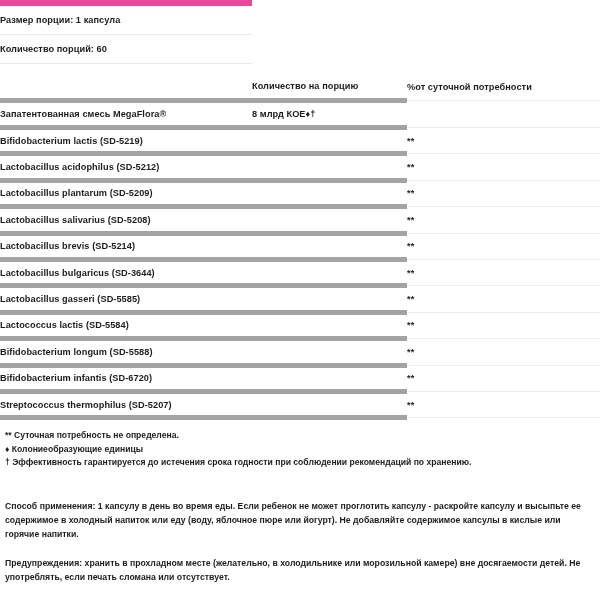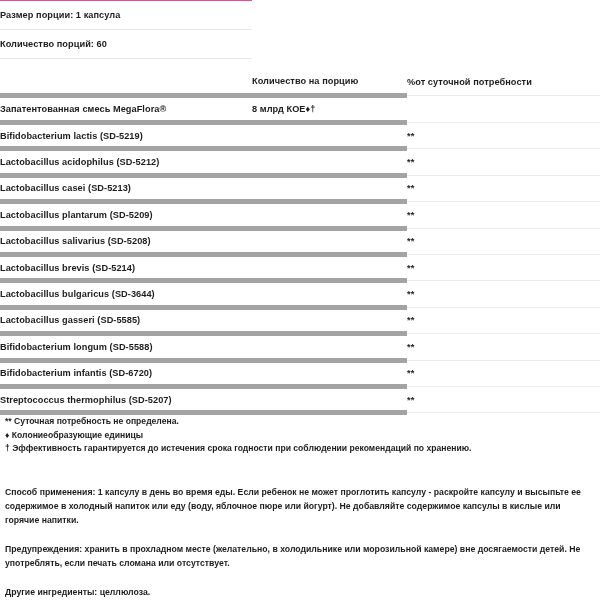--- a/index.html
+++ b/index.html
@@ -62,35 +62,36 @@
     border-bottom: none;
   }
   .rule-full td {
     border-bottom: 5px solid #a3a3a3;
   }
   .rule-full td.col-dv {
     border-bottom: 1px solid #ececec;
   }
 
   .rule-top-short td.col-name {
-    border-top: 1px solid #ec4899;
+    border-top: 6px solid #ec4899;
     margin-left: 13px;
   }
 
   .dv-mark {
     font-size: 9.2px;
     font-weight: bold;
     letter-spacing: 0.3px;
   }
 
   
   .spacer-row td { height: 10px; border: none; }
 
   
   #footnotes {
+    margin-top: 9px;
     padding-left: 5px;
   }
   .footnote {
     font-size: 8.6px;
     font-weight: bold;
     color: #1d1d1d;
     line-height: 13.4px;
     white-space: nowrap;
   }
 
@@ -155,25 +156,20 @@
           <td class="col-name cell-name">Bifidobacterium lactis (SD-5219)</td>
           <td class="col-amount cell-amount"></td>
           <td class="col-dv cell-dv dv-mark">**</td>
         </tr>
         <tr class="row-item rule-full">
           <td class="col-name cell-name">Lactobacillus acidophilus (SD-5212)</td>
           <td class="col-amount cell-amount"></td>
           <td class="col-dv cell-dv dv-mark">**</td>
         </tr>
         <tr class="row-item rule-full">
-          <td class="col-name cell-name">Lactobacillus casei (SD-5213)</td>
-          <td class="col-amount cell-amount"></td>
-          <td class="col-dv cell-dv dv-mark">**</td>
-        </tr>
-        <tr class="row-item rule-full">
           <td class="col-name cell-name">Lactobacillus plantarum (SD-5209)</td>
           <td class="col-amount cell-amount"></td>
           <td class="col-dv cell-dv dv-mark">**</td>
         </tr>
         <tr class="row-item rule-full">
           <td class="col-name cell-name">Lactobacillus salivarius (SD-5208)</td>
           <td class="col-amount cell-amount"></td>
           <td class="col-dv cell-dv dv-mark">**</td>
         </tr>
         <tr class="row-item rule-full">
@@ -181,20 +177,25 @@
           <td class="col-amount cell-amount"></td>
           <td class="col-dv cell-dv dv-mark">**</td>
         </tr>
         <tr class="row-item rule-full">
           <td class="col-name cell-name">Lactobacillus bulgaricus (SD-3644)</td>
           <td class="col-amount cell-amount"></td>
           <td class="col-dv cell-dv dv-mark">**</td>
         </tr>
         <tr class="row-item rule-full">
           <td class="col-name cell-name">Lactobacillus gasseri (SD-5585)</td>
+          <td class="col-amount cell-amount"></td>
+          <td class="col-dv cell-dv dv-mark">**</td>
+        </tr>
+        <tr class="row-item rule-full">
+          <td class="col-name cell-name">Lactococcus lactis (SD-5584)</td>
           <td class="col-amount cell-amount"></td>
           <td class="col-dv cell-dv dv-mark">**</td>
         </tr>
         <tr class="row-item rule-full">
           <td class="col-name cell-name">Bifidobacterium longum (SD-5588)</td>
           <td class="col-amount cell-amount"></td>
           <td class="col-dv cell-dv dv-mark">**</td>
         </tr>
         <tr class="row-item rule-full">
           <td class="col-name cell-name">Bifidobacterium infantis (SD-6720)</td>

